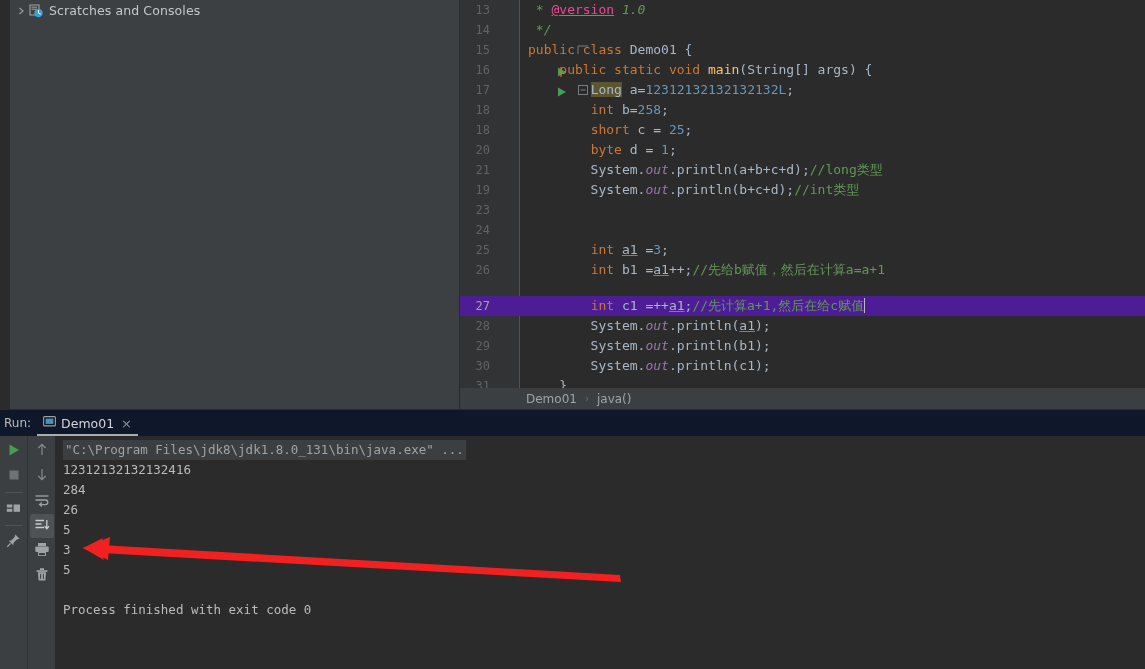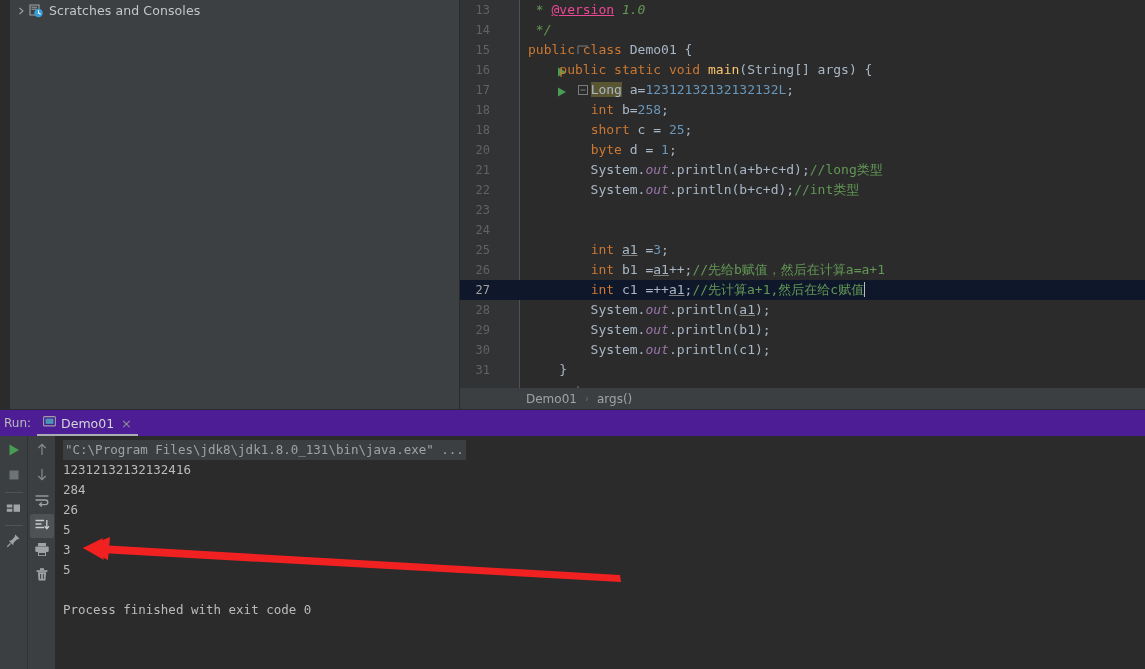--- a/index.html
+++ b/index.html
@@ -43,21 +43,21 @@
     background: #2b2b2b;
     overflow: hidden;
   }
   .code-line {
     position: relative;
     height: 20px; line-height: 20px;
     white-space: pre;
     font-family: "DejaVu Sans Mono", monospace;
     font-size: 13px;
   }
-  .code-line.current { background: #0f172a; }
+  .code-line.current { background: #4c1d95; margin-top: 16px; }
   .gutter-num {
     position: absolute; left: 0; top: 0;
     width: 30px; text-align: right;
     color: #606366; font-size: 12px;
     font-family: "DejaVu Sans Mono", monospace;
   }
   .code-line.current .gutter-num { color: #a4a3a3; }
   .gutter-run {
     position: absolute; left: 33px; top: 4px;
     width: 12px; height: 12px;
@@ -116,21 +116,21 @@
   }
   .vdiv-editor {
     position: absolute; left: 459px; top: 0;
     width: 1px; height: 409px; background: #292b2c;
   }
 
   
   .run-window {
     position: absolute; left: 0; top: 410px;
     width: 1145px; height: 259px;
-    background: #4c1d95;
+    background: #0f172a;
   }
   .run-tabbar {
     position: relative; height: 26px;
     display: flex; align-items: center;
     border-bottom: 1px solid #2f3133;
   }
   .run-label {
     font-size: 12px; color: #bbbbbb;
     padding: 0 6px 0 4px;
     font-family: "DejaVu Sans", sans-serif;
@@ -284,21 +284,21 @@
       <span class="gutter-num">20</span>
       <span class="code-text">        <span class="kw">byte</span> d = <span class="num">1</span>;</span>
     </div>
 
     <div class="code-line">
       <span class="gutter-num">21</span>
       <span class="code-text">        System.<span class="field">out</span>.println(a+b+c+d);<span class="linecmt">//long类型</span></span>
     </div>
 
     <div class="code-line">
-      <span class="gutter-num">22</span>
+      <span class="gutter-num">19</span>
       <span class="code-text">        System.<span class="field">out</span>.println(b+c+d);<span class="linecmt">//int类型</span></span>
     </div>
 
     <div class="code-line">
       <span class="gutter-num">23</span>
     </div>
 
     <div class="code-line">
       <span class="gutter-num">24</span>
       <span class="code-text"></span>
@@ -341,21 +341,21 @@
             <path d="M1 6 L1 14 L11 14" fill="none" stroke="#787c7e" stroke-width="1"></path>
           </svg>
       </span>
       <span class="code-text">    }</span>
     </div>
   </div>
 
   <div class="breadcrumb">
     <span>Demo01</span>
     <span class="bc-sep">›</span>
-    <span>args()</span>
+    <span>java()</span>
   </div>
 
   <div class="vdiv-editor"></div>
   <div class="hdiv"></div>
 
   <div class="run-window">
 
     <div class="run-tabbar">
       <span class="run-label">Run:</span>
       <div class="run-tab">

